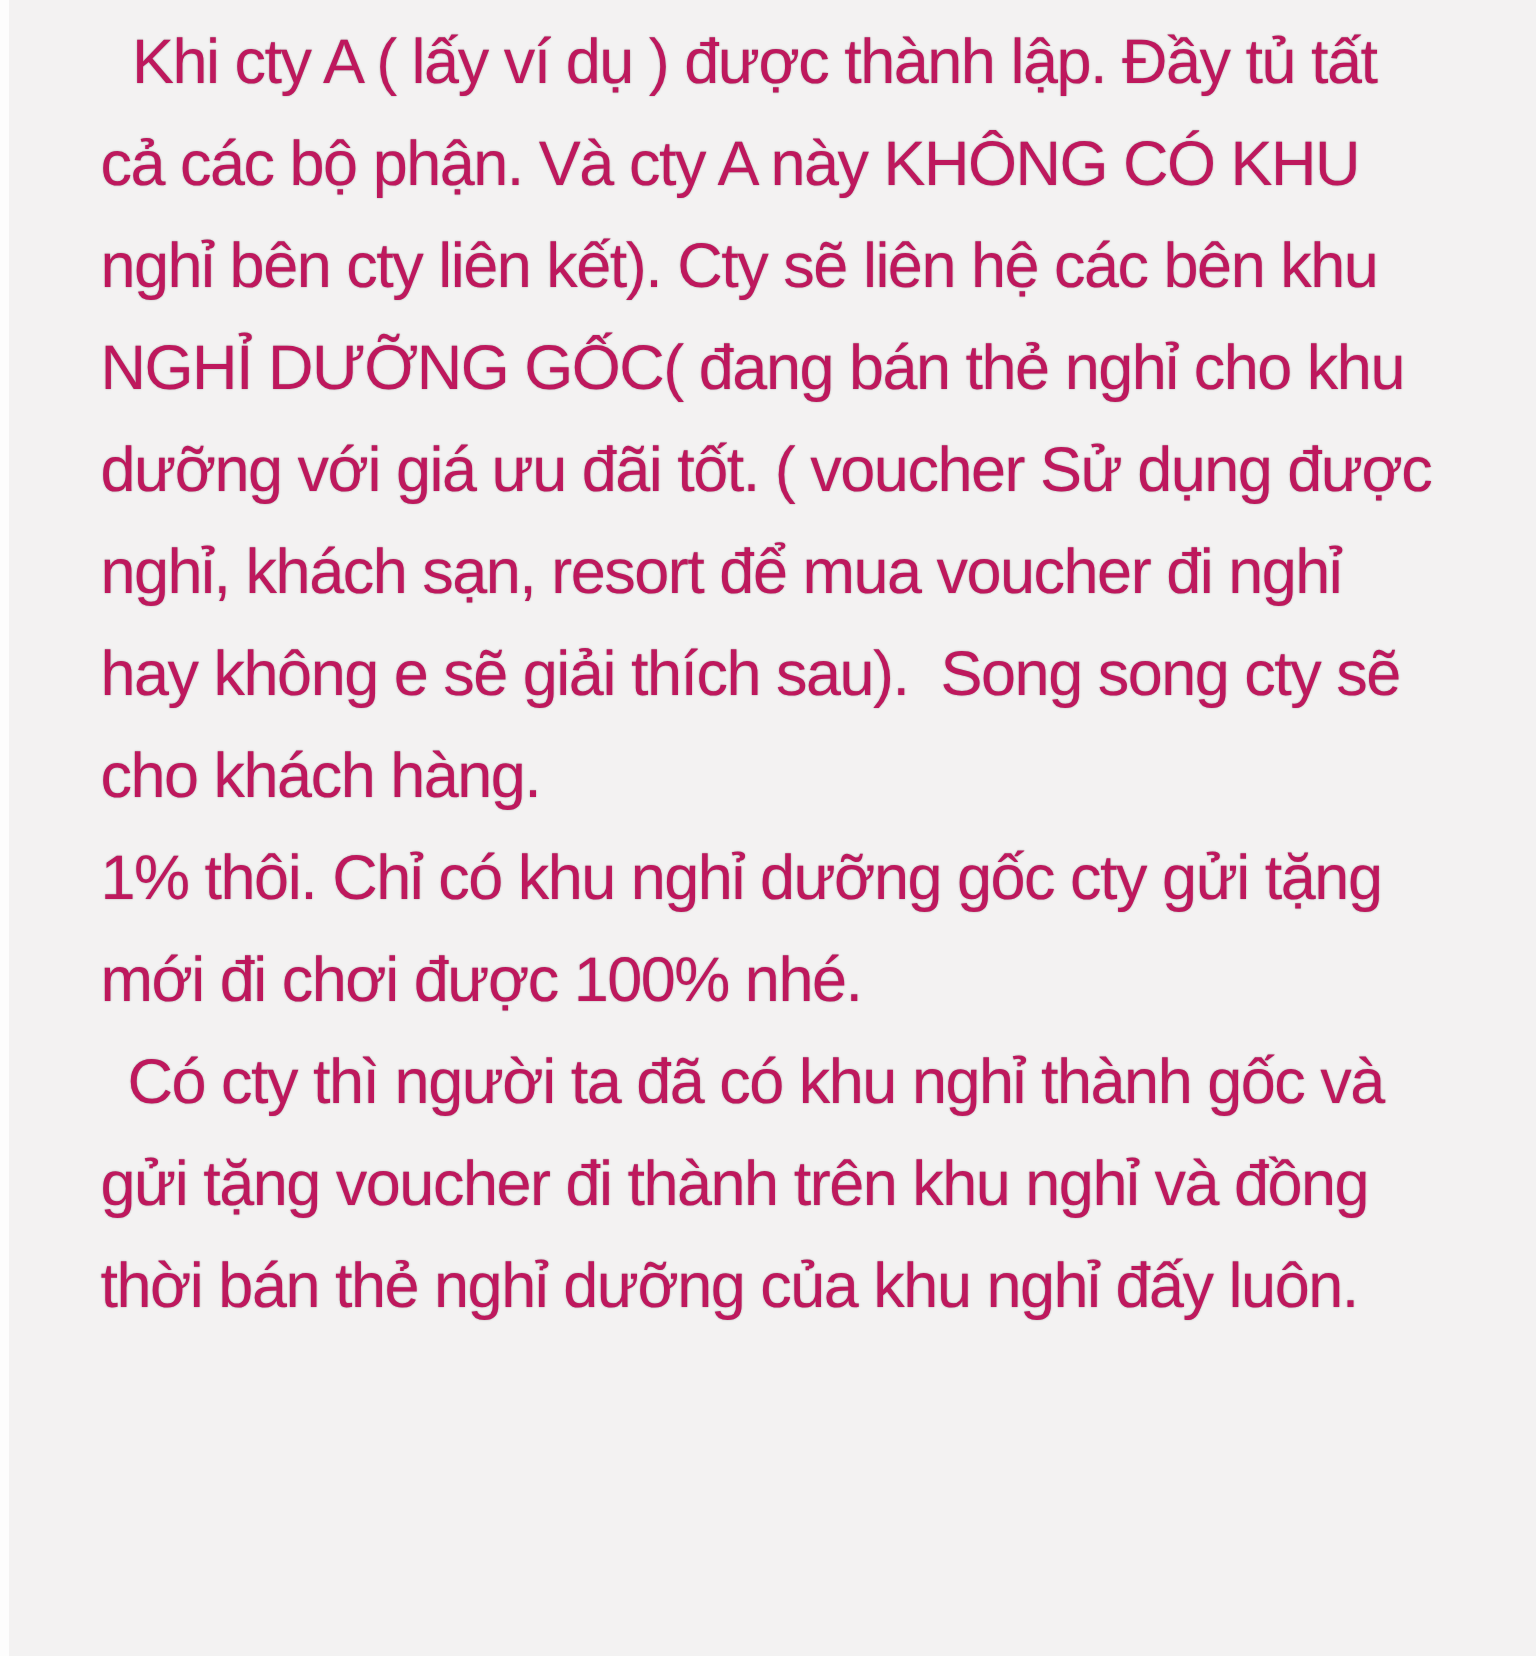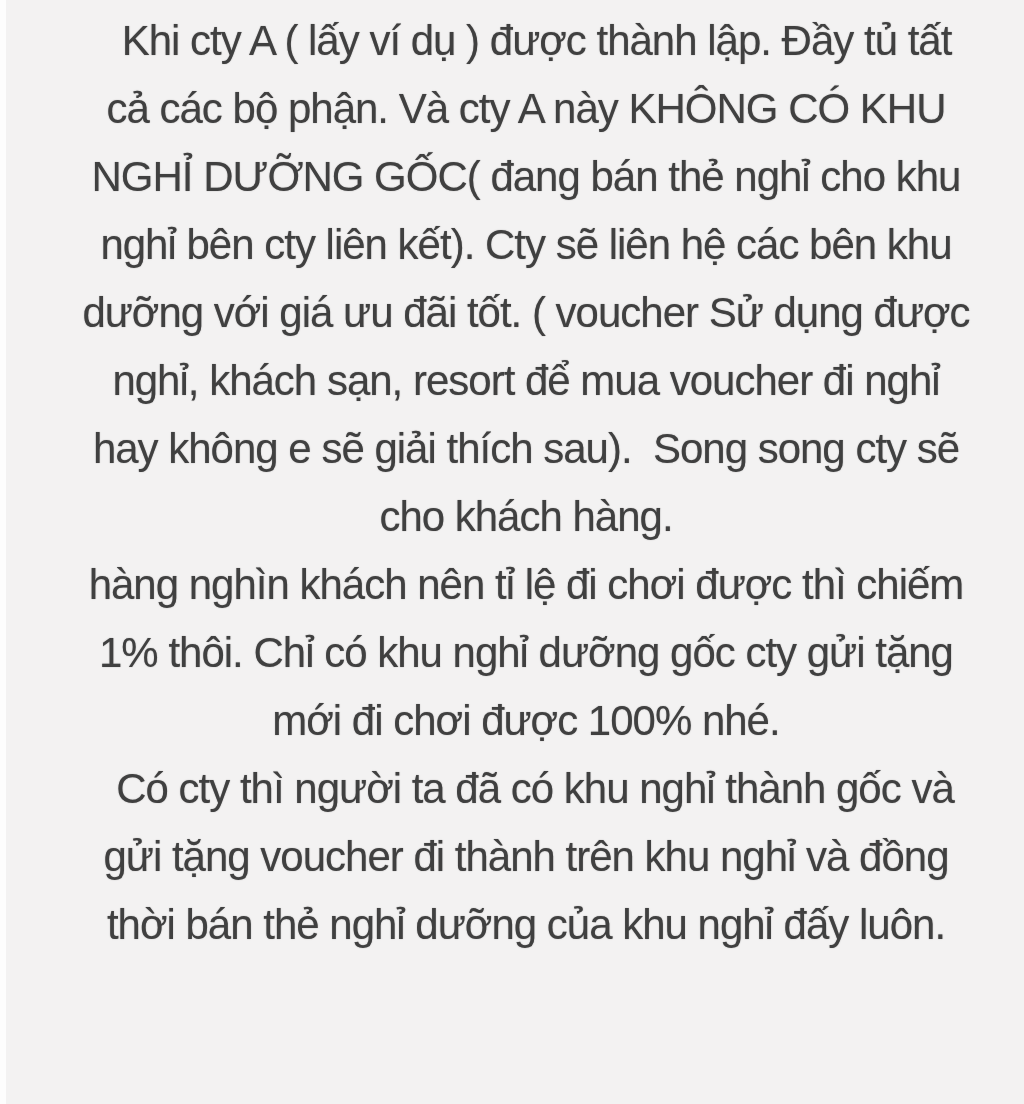--- a/index.html
+++ b/index.html
@@ -17,59 +17,57 @@
   .edge-strip {
     position: absolute;
     left: 0;
     top: 0;
     width: 6px;
     height: 100%;
     background: #fdfdfd;
   }
   .text-block {
     position: absolute;
-    left: 51px;
+    left: 67px;
     top: 7px;
     width: 950px;
     font-size: 42px;
     line-height: 68px;
     font-weight: 400;
-    color: #404040;
+    color: #be185d;
     letter-spacing: -1px;
     text-shadow: 0 0 1.2px rgba(52,52,52,0.45);
-    text-align: center;
   }
   .line {
     white-space: pre;       
     height: 68px;
   }
   .para-1 .line.first { padding-left: 21px; }
   .para-2 .line.first { padding-left: 11px; }
   .para-3 .line.first { padding-left: 18px; }
 </style>
 </head>
 <body>
 
 <div class="edge-strip"></div>
 
 <div class="text-block">
 
   <div class="paragraph para-1">
     <div class="line first">Khi cty A ( lấy ví dụ ) được thành lập. Đầy tủ tất</div>
     <div class="line">cả các bộ phận. Và cty A này KHÔNG CÓ KHU</div>
+    <div class="line">nghỉ bên cty liên kết). Cty sẽ liên hệ các bên khu</div>
     <div class="line">NGHỈ DƯỠNG GỐC( đang bán thẻ nghỉ cho khu</div>
-    <div class="line">nghỉ bên cty liên kết). Cty sẽ liên hệ các bên khu</div>
     <div class="line">dưỡng với giá ưu đãi tốt. ( voucher Sử dụng được</div>
     <div class="line">nghỉ, khách sạn, resort để mua voucher đi nghỉ</div>
     <div class="line">hay không e sẽ giải thích sau).  Song song cty sẽ</div>
     <div class="line">cho khách hàng.</div>
   </div>
 
   <div class="paragraph para-2">
-    <div class="line">hàng nghìn khách nên tỉ lệ đi chơi được thì chiếm</div>
     <div class="line">1% thôi. Chỉ có khu nghỉ dưỡng gốc cty gửi tặng</div>
     <div class="line">mới đi chơi được 100% nhé.</div>
   </div>
 
   <div class="paragraph para-3">
     <div class="line first">Có cty thì người ta đã có khu nghỉ thành gốc và</div>
     <div class="line">gửi tặng voucher đi thành trên khu nghỉ và đồng</div>
     <div class="line">thời bán thẻ nghỉ dưỡng của khu nghỉ đấy luôn.</div>
   </div>
 

